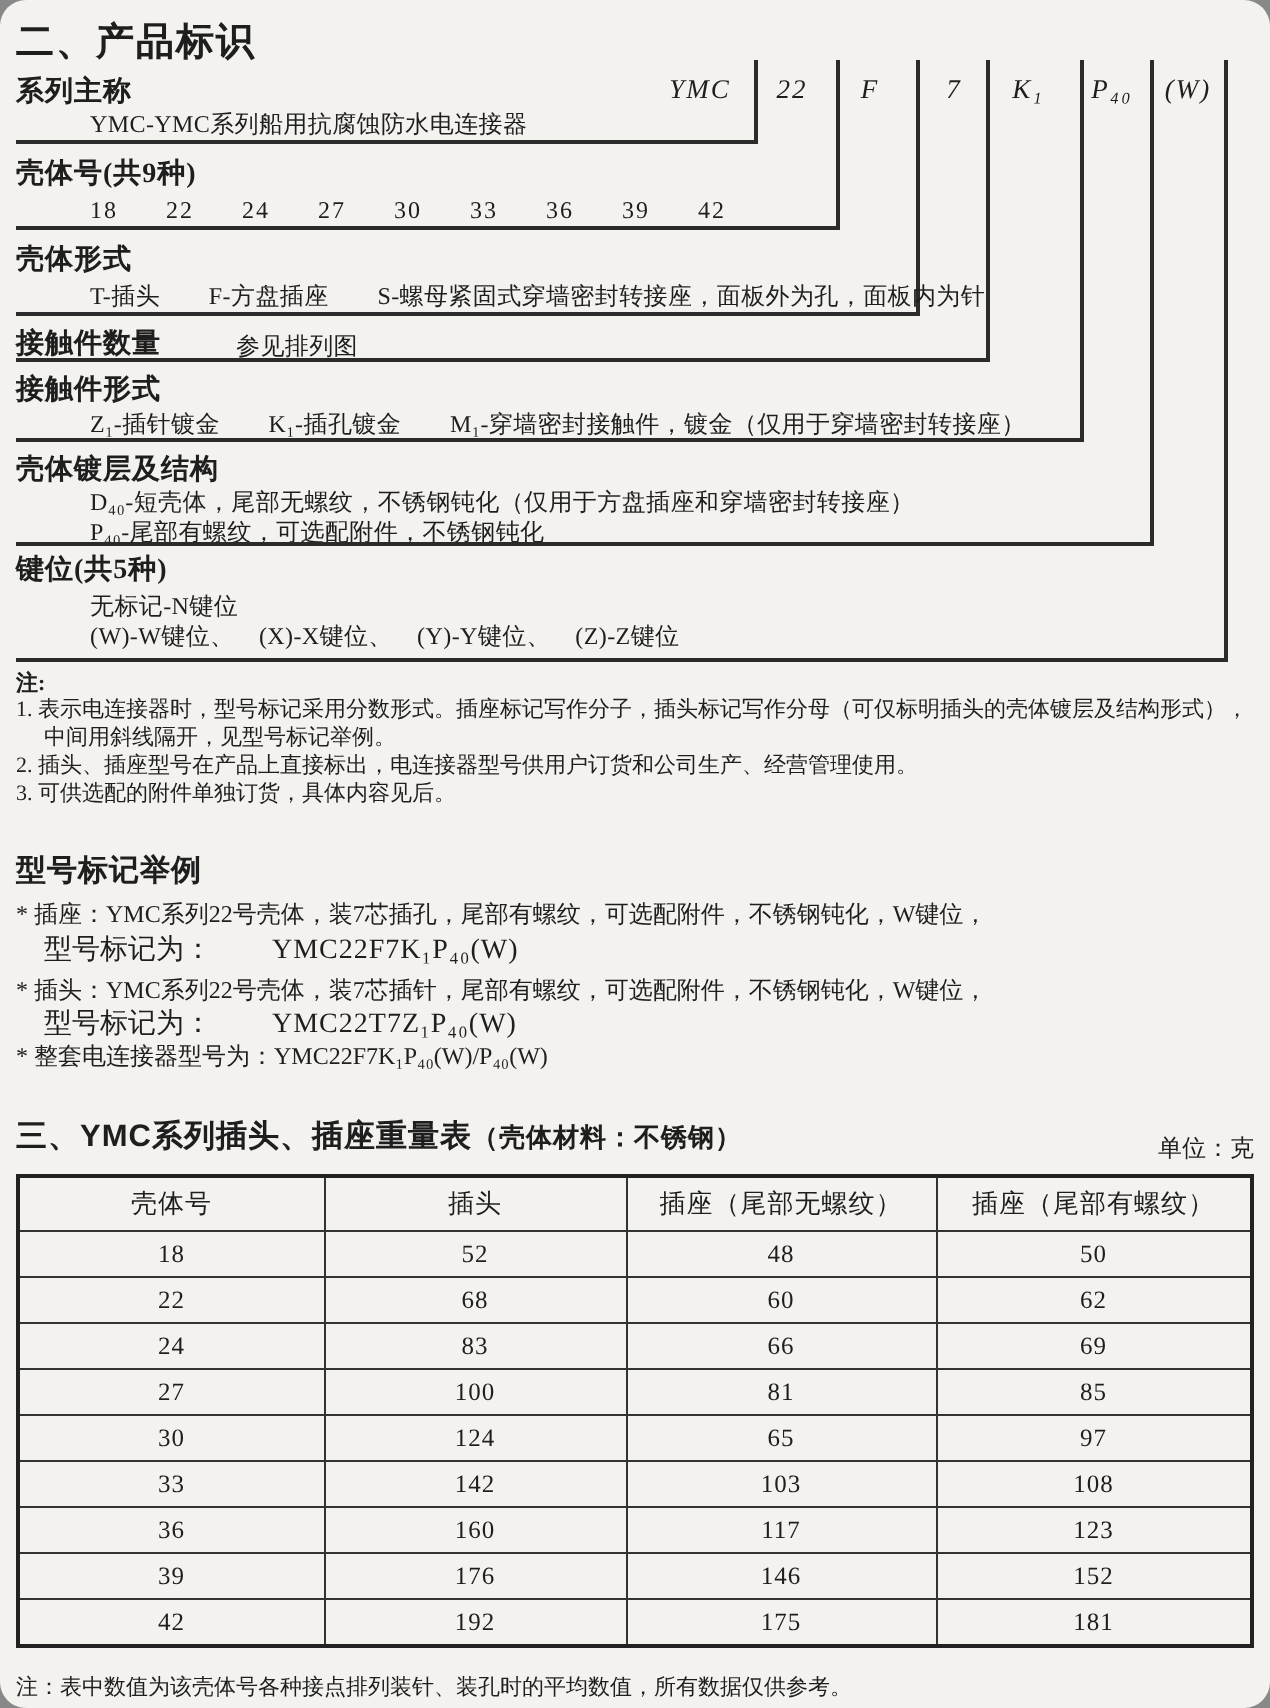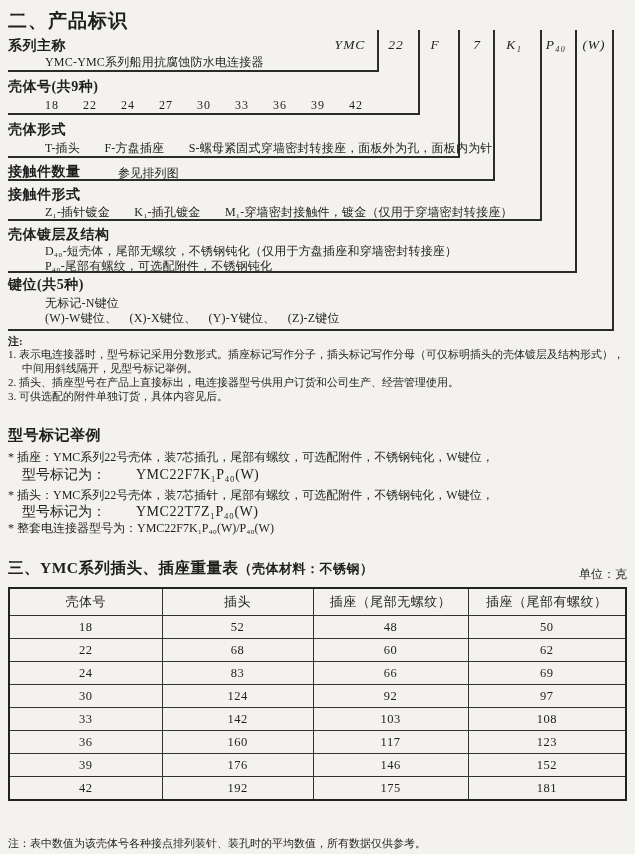--- a/index.html
+++ b/index.html
@@ -4,24 +4,25 @@
 <style>
   html,body{margin:0;padding:0;background:#888;}
   .page{
     position:relative;
     width:635px;height:854px;
     background:#f3f2ee;
     color:#1e1e1e;
     font-family:"Liberation Serif",serif;
     overflow:hidden;
     margin:0 auto;
+    border-radius:13px;
   }
   .abs{position:absolute;}
   .h-big{font-family:"Liberation Sans",sans-serif;font-weight:bold;font-size:19px;letter-spacing:1px;}
-  .h-mid{font-family:Liberation Serif, serif;font-weight:bold;font-size:15px;letter-spacing:0.5px;}
+  .h-mid{font-family:Liberation Sans, sans-serif;font-weight:bold;font-size:15px;letter-spacing:0.5px;}
   .sec-label{font-weight:bold;font-size:14px;letter-spacing:0.5px;white-space:nowrap;}
   .detail{font-size:12px;white-space:pre;letter-spacing:0.2px;}
   .numbers{font-size:12px;white-space:pre;word-spacing:20px;letter-spacing:1px;}
   .hline{position:absolute;left:8px;height:2px;background:#2b2b2b;}
   .vline{position:absolute;top:30px;width:2px;background:#2b2b2b;}
   .code-seg{position:absolute;top:37px;transform:translateX(-50%);font-size:13.5px;letter-spacing:1px;white-space:nowrap;font-style:italic;}
   .note-line{position:absolute;left:8px;font-size:11px;white-space:nowrap;letter-spacing:0;}
   .note-cont{left:22px;}
   .ex-line{position:absolute;left:8px;font-size:12px;white-space:nowrap;}
   .ex-code-line{position:absolute;left:22px;font-size:14px;white-space:nowrap;}
@@ -166,23 +167,29 @@
             <td>60</td>
             <td>62</td>
           </tr>
           <tr>
             <td>24</td>
             <td>83</td>
             <td>66</td>
             <td>69</td>
           </tr>
           <tr>
+            <td>27</td>
+            <td>100</td>
+            <td>81</td>
+            <td>85</td>
+          </tr>
+          <tr>
             <td>30</td>
             <td>124</td>
-            <td>92</td>
+            <td>65</td>
             <td>97</td>
           </tr>
           <tr>
             <td>33</td>
             <td>142</td>
             <td>103</td>
             <td>108</td>
           </tr>
           <tr>
             <td>36</td>

